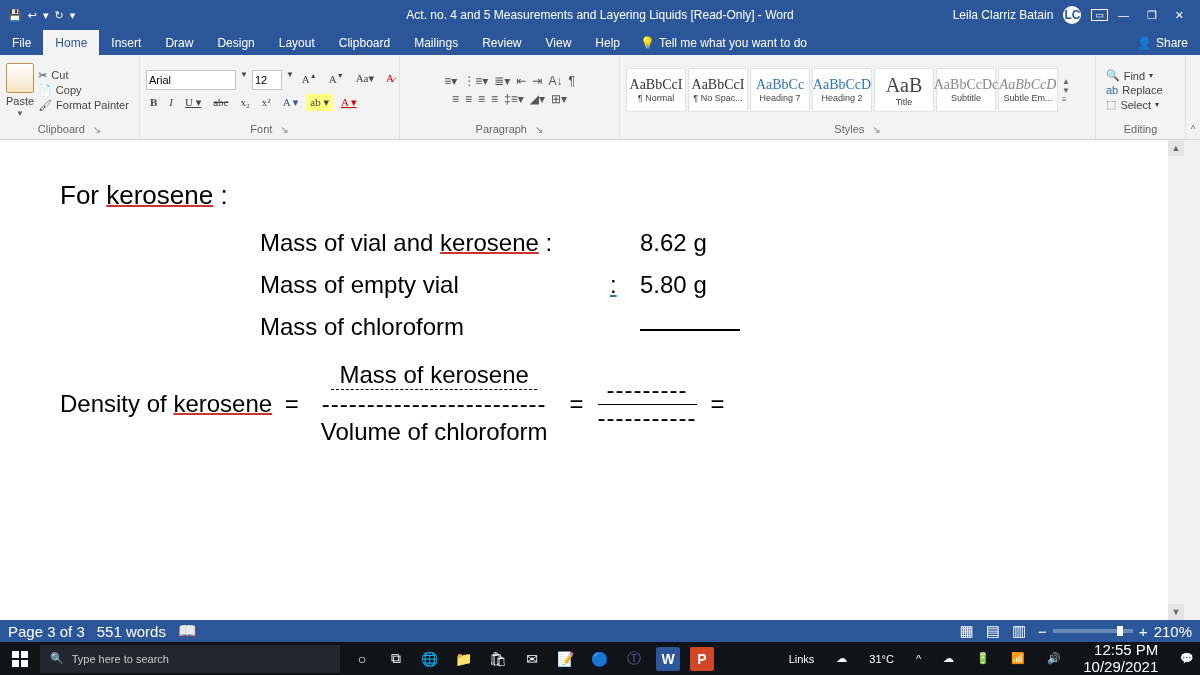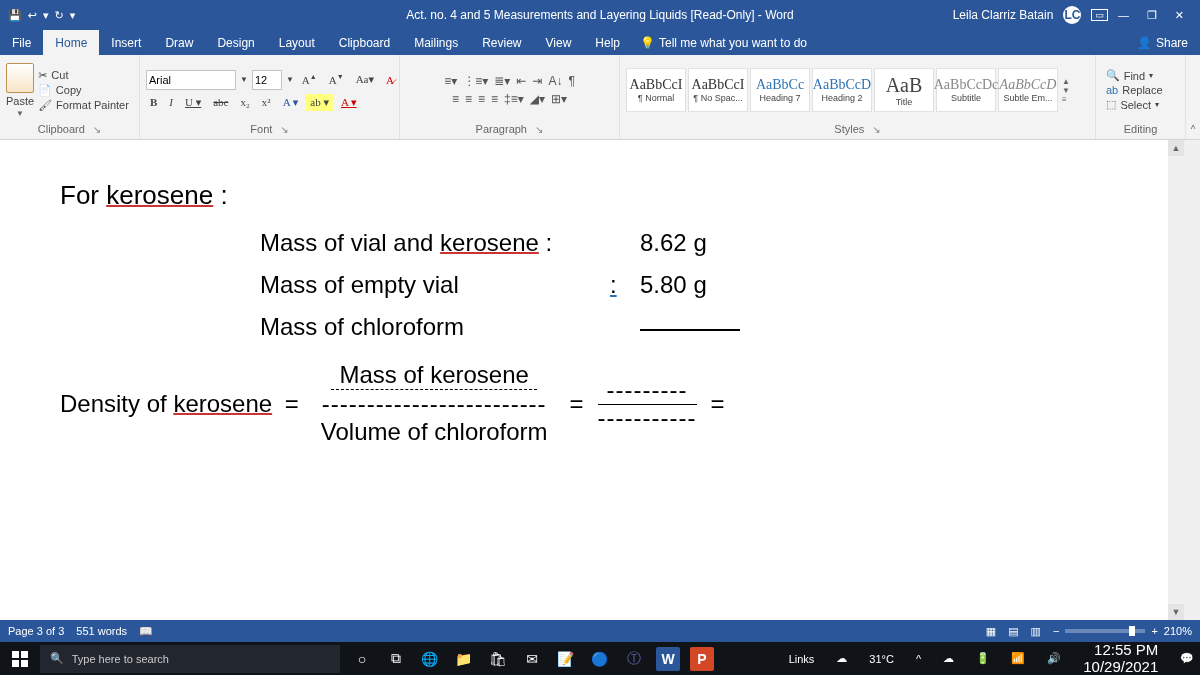--- a/index.html
+++ b/index.html
@@ -22,21 +22,21 @@
 .rgroup .glabel { text-align: center; font-size: 11px; color: #666; padding-bottom: 2px; display: flex; justify-content: center; align-items: center; gap: 8px; }
 .rgroup .glabel .dlg { font-size: 10px; color: #888; }
 .clipboard { width: 140px; }
 .clipboard .gbody { gap: 4px; }
 .clipboard .paste { display: flex; flex-direction: column; align-items: center; gap: 2px; }
 .clipboard .paste .pic { width: 28px; height: 30px; border: 1px solid #c09050; background: linear-gradient(#fff,#f7e5c5); border-radius: 2px; }
 .clipboard .cutcopy { display: flex; flex-direction: column; gap: 2px; font-size: 11px; }
 .clipboard .cutcopy .row { display: flex; align-items: center; gap: 4px; }
 .font { width: 260px; }
 .font .gbody { flex-direction: column; gap: 4px; align-items: flex-start; justify-content: center; }
-.font .row { display: flex; gap: 4px; align-items: center; }
+.font .row { display: flex; gap: 4px; }
 .font select, .font input { font-size: 11px; border: 1px solid #c4c4c4; background:#fff; height: 20px; }
 .font .fname { width: 90px; padding: 0 2px; }
 .font .fsize { width: 30px; padding: 0 2px; }
 .font .btn { padding: 1px 3px; cursor: pointer; border: 1px solid transparent; font-family: 'Times New Roman', serif; }
 .paragraph { width: 220px; }
 .paragraph .gbody { flex-direction: column; gap: 4px; justify-content: center; }
 .paragraph .row { display: flex; gap: 6px; align-items: center; }
 .paragraph .btn { font-size: 12px; color: #555; }
 .styles { flex: 1; }
 .styles .gbody { gap: 2px; align-items: center; }
@@ -59,21 +59,21 @@
 .doc .frac { display: inline-flex; flex-direction: column; align-items: center; margin: 0 8px; }
 .doc .frac .num { border-bottom: 1px dashed #000; padding: 0 8px; }
 .doc .frac .den { padding: 0 8px; }
 .doc .dashfrac { display: inline-flex; flex-direction: column; align-items: center; margin: 0 8px; position: relative; }
 .doc .dashfrac .num { letter-spacing: 1px; }
 .doc .dashfrac .den { letter-spacing: 1px; }
 .doc .dashfrac::after { content:''; position:absolute; left:0; right:0; top:50%; border-top:1px solid #000; }
 .doc .scrollbar { position: absolute; right: 0; top: 0; width: 16px; height: 100%; background: #f0f0f0; }
 .doc .scrollbar .up, .doc .scrollbar .down { height: 16px; background: #e4e4e4; display: flex; align-items: center; justify-content: center; font-size: 9px; color: #666; }
 .doc .scrollbar .down { position: absolute; bottom: 0; width: 100%; }
-.statusbar { background: #2b579a; height: 22px; display: flex; align-items: center; color: #fff; font-size: 11px; padding: 0 8px; gap: 12px; }
+.statusbar { background: #2b579a; height: 22px; display: flex; align-items: center; color: #fff; font-size: 15px; padding: 0 8px; gap: 12px; }
 .statusbar .spacer { flex: 1; }
 .statusbar .zoom { display: flex; align-items: center; gap: 6px; }
 .statusbar .zoom .slider { width: 80px; height: 4px; background: rgba(255,255,255,0.3); position: relative; }
 .statusbar .zoom .slider .thumb { position: absolute; right: 10px; top: -3px; width: 6px; height: 10px; background: #fff; }
 .taskbar { background: #101318; height: 33px; display: flex; align-items: center; color: #fff; font-size: 11px; }
 .taskbar .start { width: 40px; display: flex; align-items: center; justify-content: center; }
 .taskbar .search { background: #22262e; height: 28px; display: flex; align-items: center; padding: 0 10px; width: 300px; gap: 8px; color: #ccc; }
 .taskbar .apps { display: flex; align-items: center; gap: 10px; margin-left: 10px; }
 .taskbar .apps .app { width: 24px; height: 24px; display: flex; align-items: center; justify-content: center; font-size: 14px; }
 .taskbar .sys { margin-left: auto; display: flex; align-items: center; gap: 22px; padding-right: 6px; }

